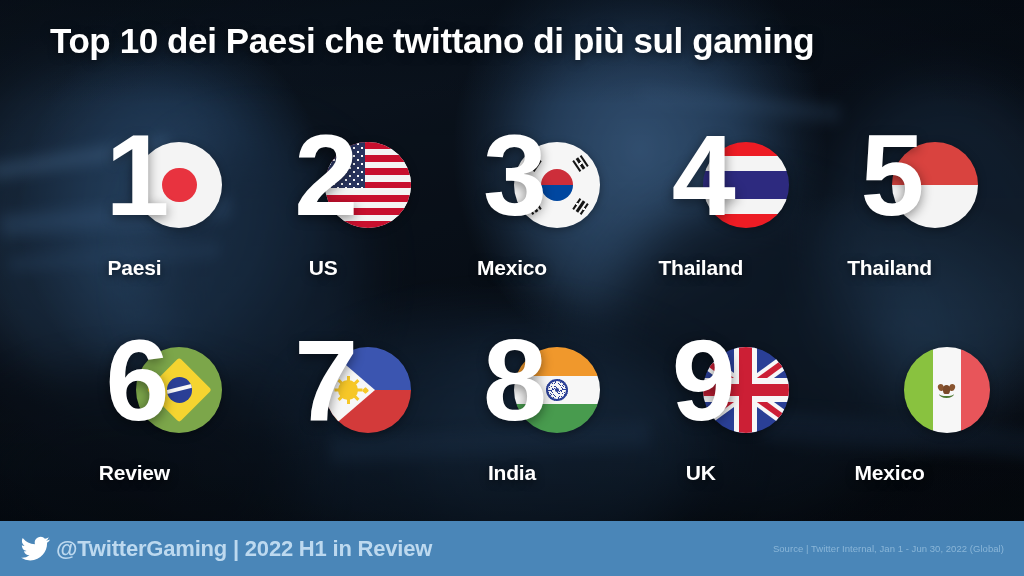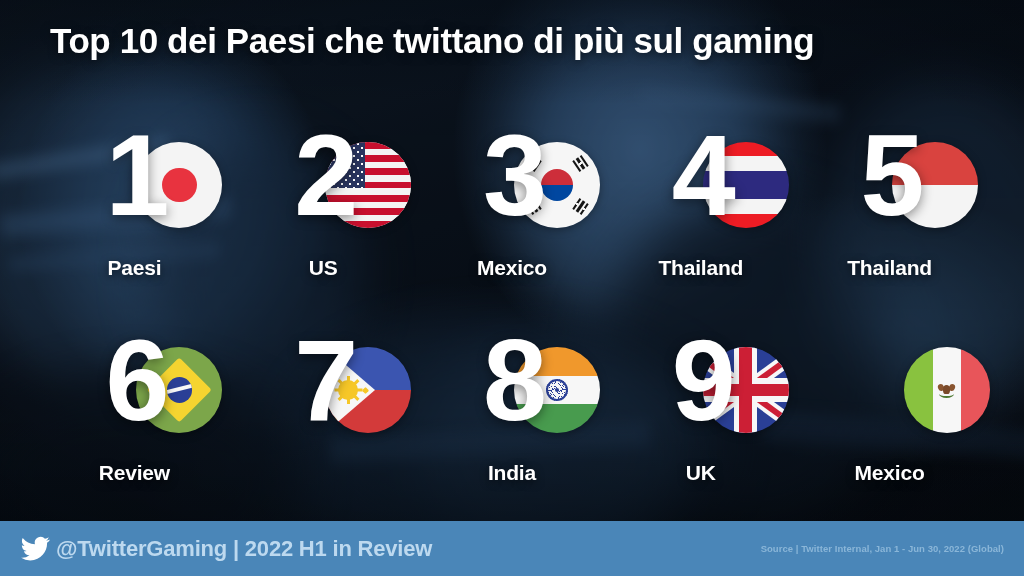--- a/index.html
+++ b/index.html
@@ -295,21 +295,21 @@
     font-size: 22px;
     font-weight: bold;
     letter-spacing: -0.2px;
     white-space: nowrap;
   }
   .footer-source {
     margin-left: auto;
     margin-right: 20px;
     color: #8ab6d8;
     font-size: 9.5px;
-    font-weight: bold;
+    font-weight: normal;
     letter-spacing: 0.05px;
     white-space: nowrap;
   }
 </style>
 </head>
 <body>
 
 <div id="infographic">
 
   <div class="bg-layer bg-base">

